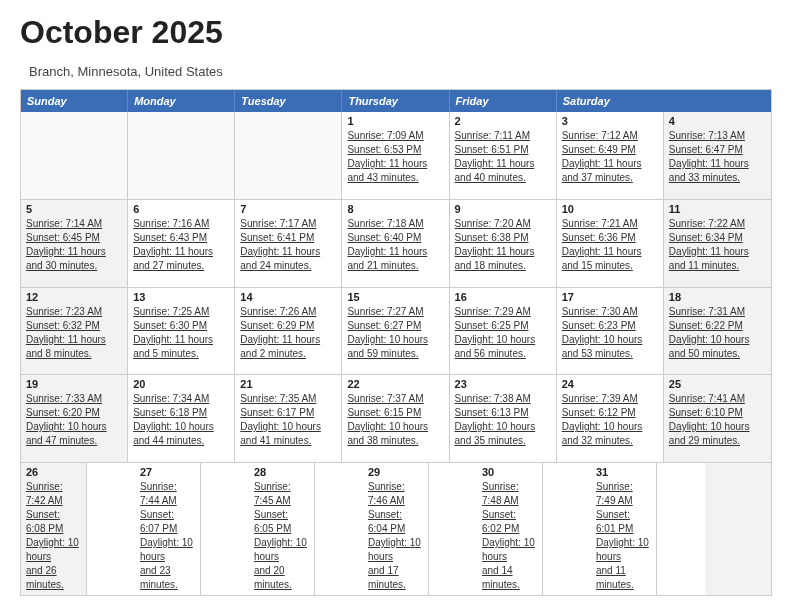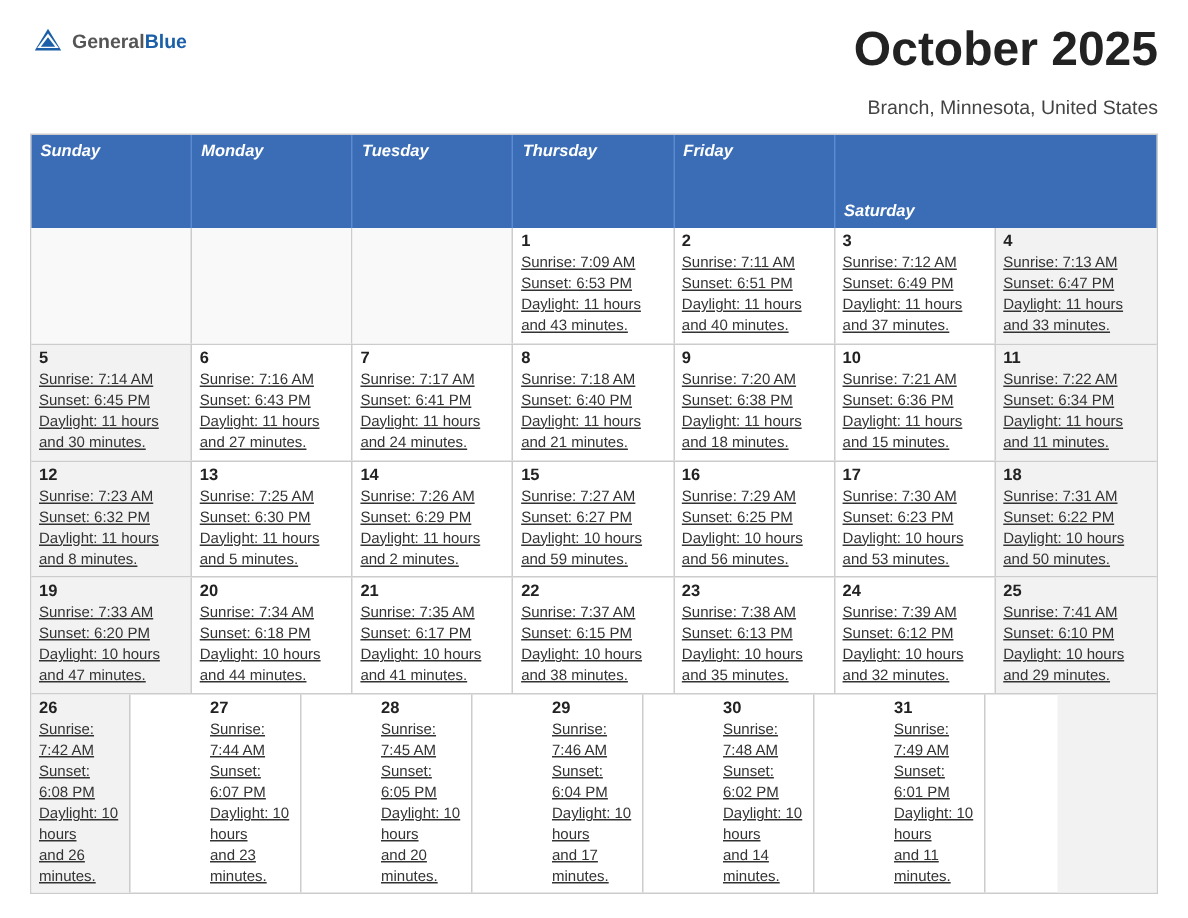--- a/index.html
+++ b/index.html
@@ -65,21 +65,21 @@
     }
     .cal-header-cell {
       color: #fff;
       font-size: 11px;
       font-weight: bold;
       padding: 5px 6px;
       border-right: 1px solid #5a8ad0;
       text-align: left;
       font-style: italic;
     }
-    .cal-header-cell:last-child { border-right: none; margin-top: 40px; }
+    .cal-header-cell:last-child { border-right: none; }
     .cal-body {
       flex: 1;
       display: flex;
       flex-direction: column;
     }
     .cal-row {
       display: grid;
       grid-template-columns: repeat(7, 1fr);
       flex: 1;
       border-bottom: 1px solid #ccc;
@@ -107,30 +107,20 @@
       color: #333;
       line-height: 1.4;
       text-decoration: underline;
     }
   </style>
 </head>
 <body>
 
 <div class="page">
   <div class="header">
-    <div class="logo">
-      <svg class="logo-icon" viewBox="0 0 30 30">
-        <polygon points="15,4 26,22 4,22" fill="#1a5fa8"></polygon>
-        <polygon points="15,8 24,20 6,20" fill="#fff"></polygon>
-        <polygon points="15,11 21,19 9,19" fill="#1a5fa8"></polygon>
-      </svg>
-      <div class="logo-text">
-        <div><span class="logo-general">General</span><span class="logo-blue">Blue</span></div>
-      </div>
-    </div>
     <div class="title-area">
       <div class="month-title">October 2025</div>
       <div class="location">Branch, Minnesota, United States</div>
     </div>
   </div>
 
   <div class="calendar">
     <div class="cal-header-row" id="cal-header">
         <div class="cal-header-cell">Sunday</div>
         <div class="cal-header-cell">Monday</div>

